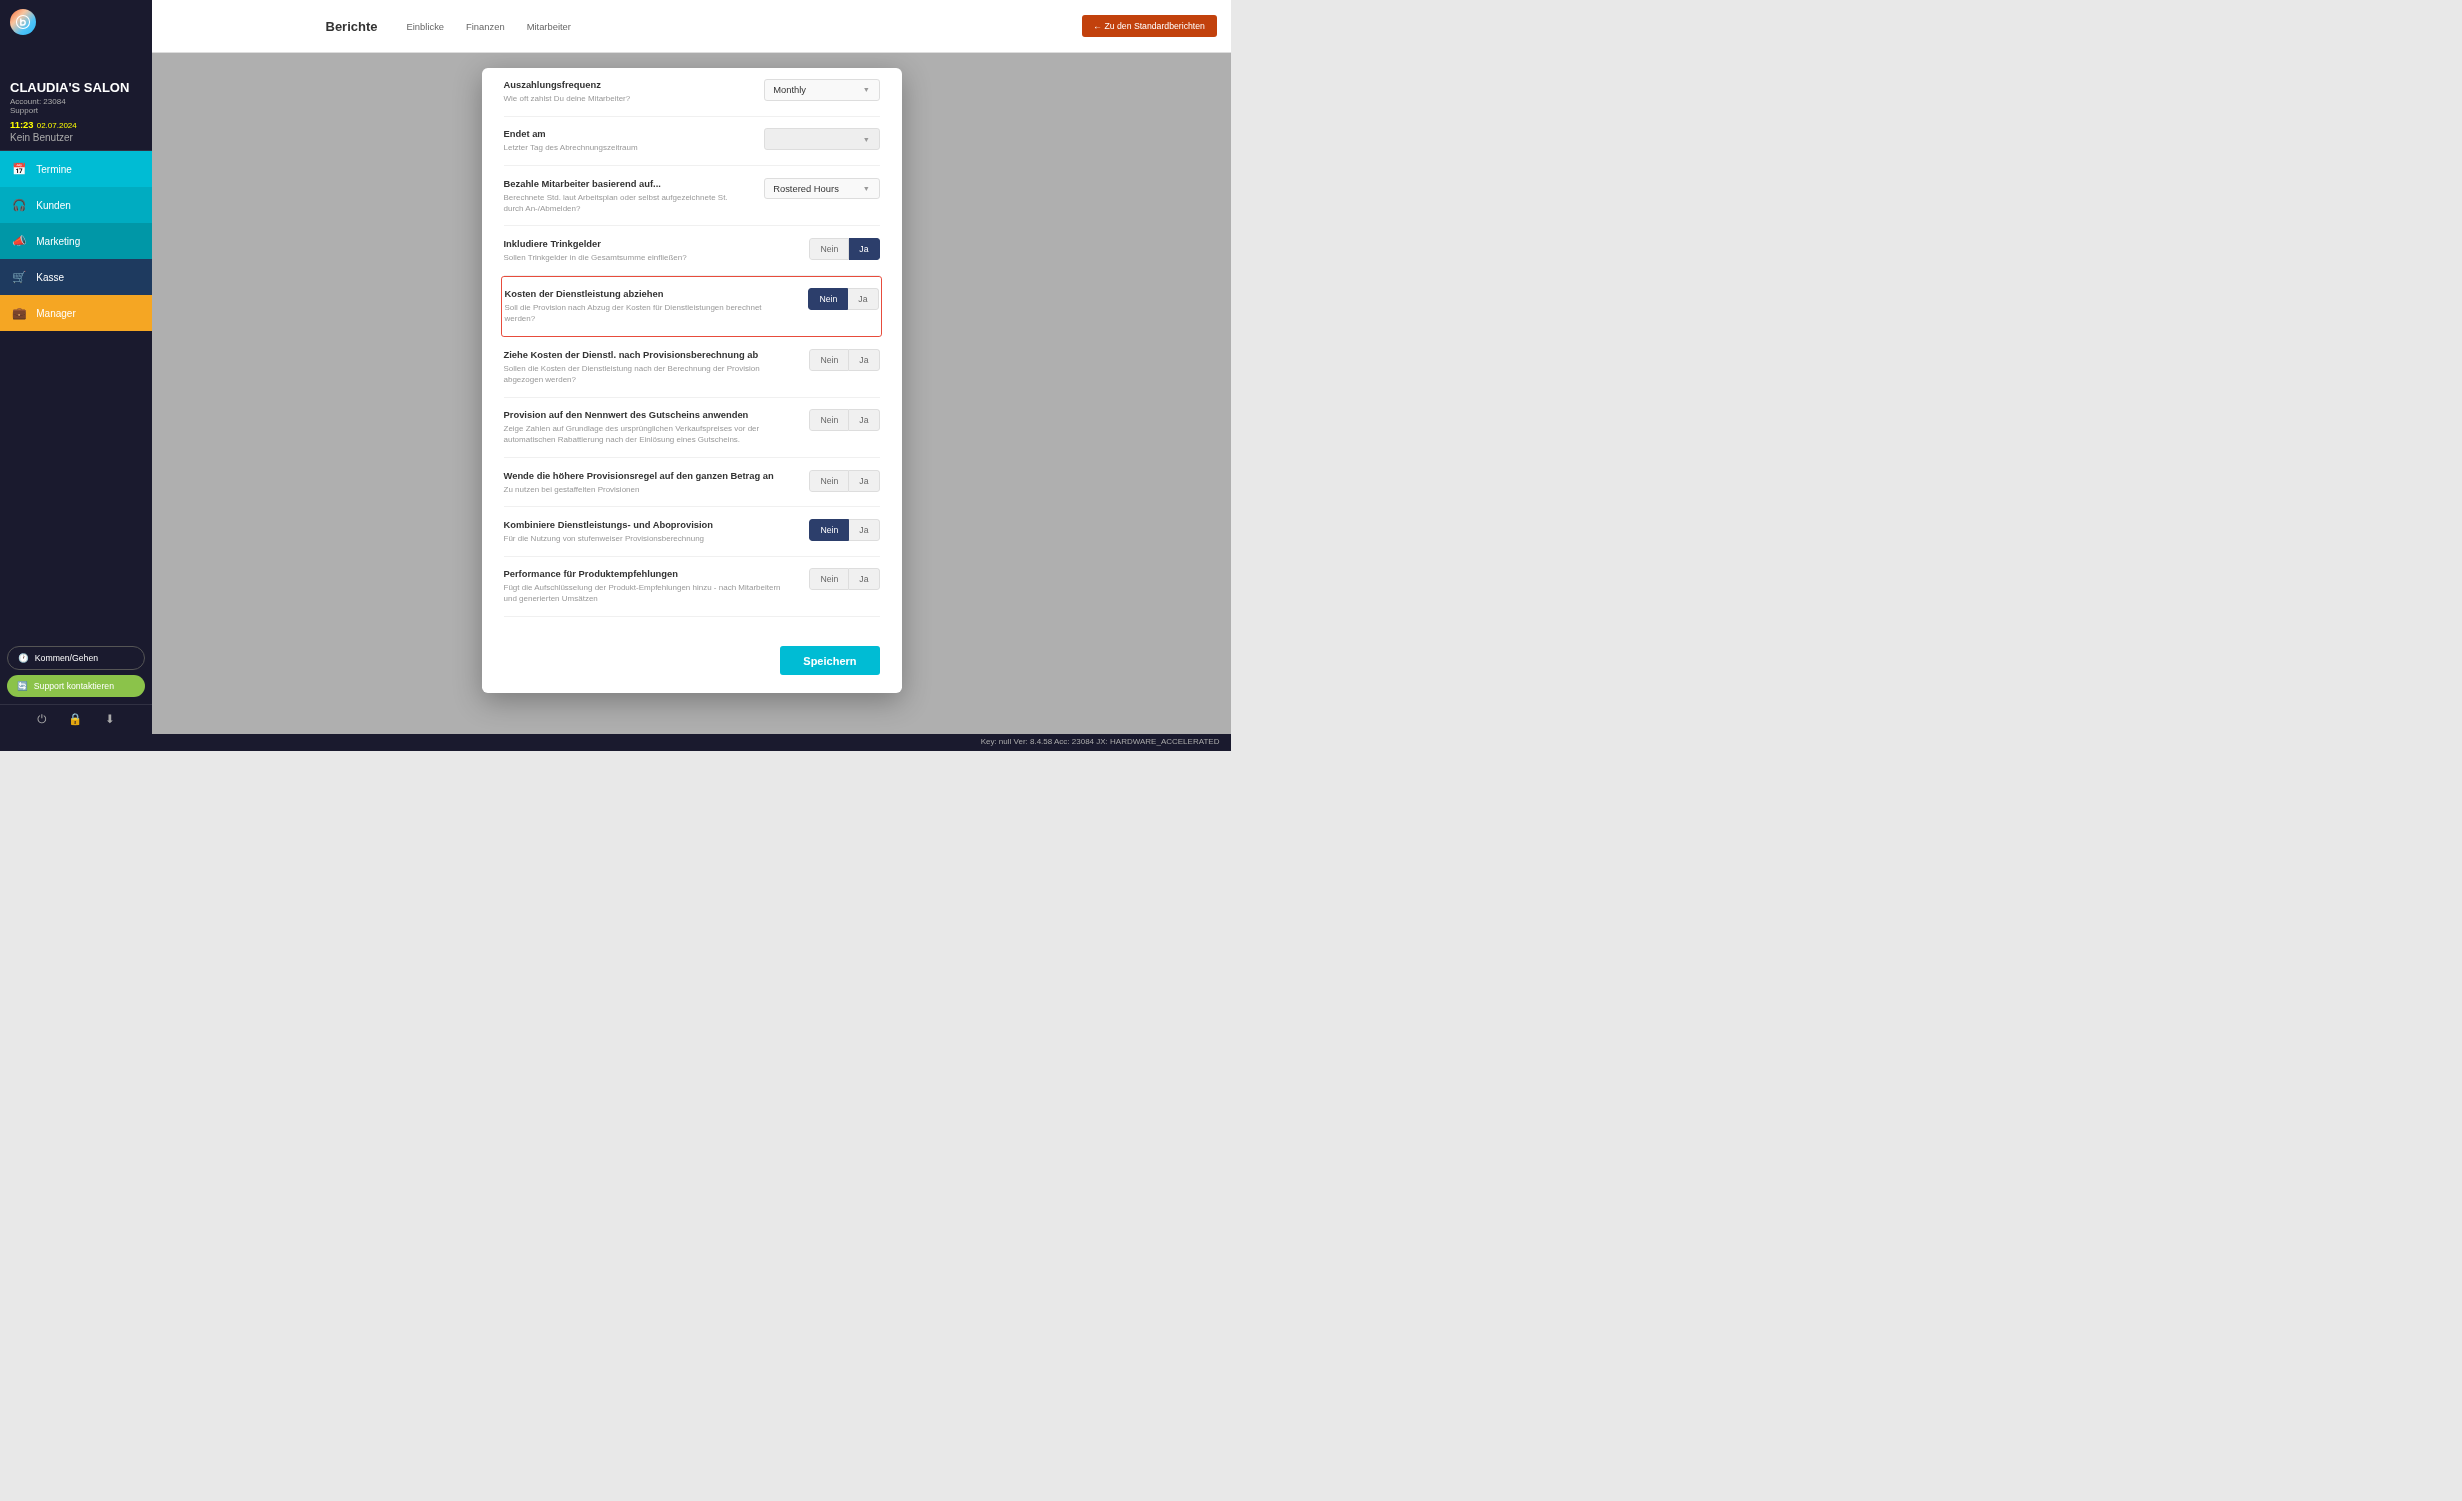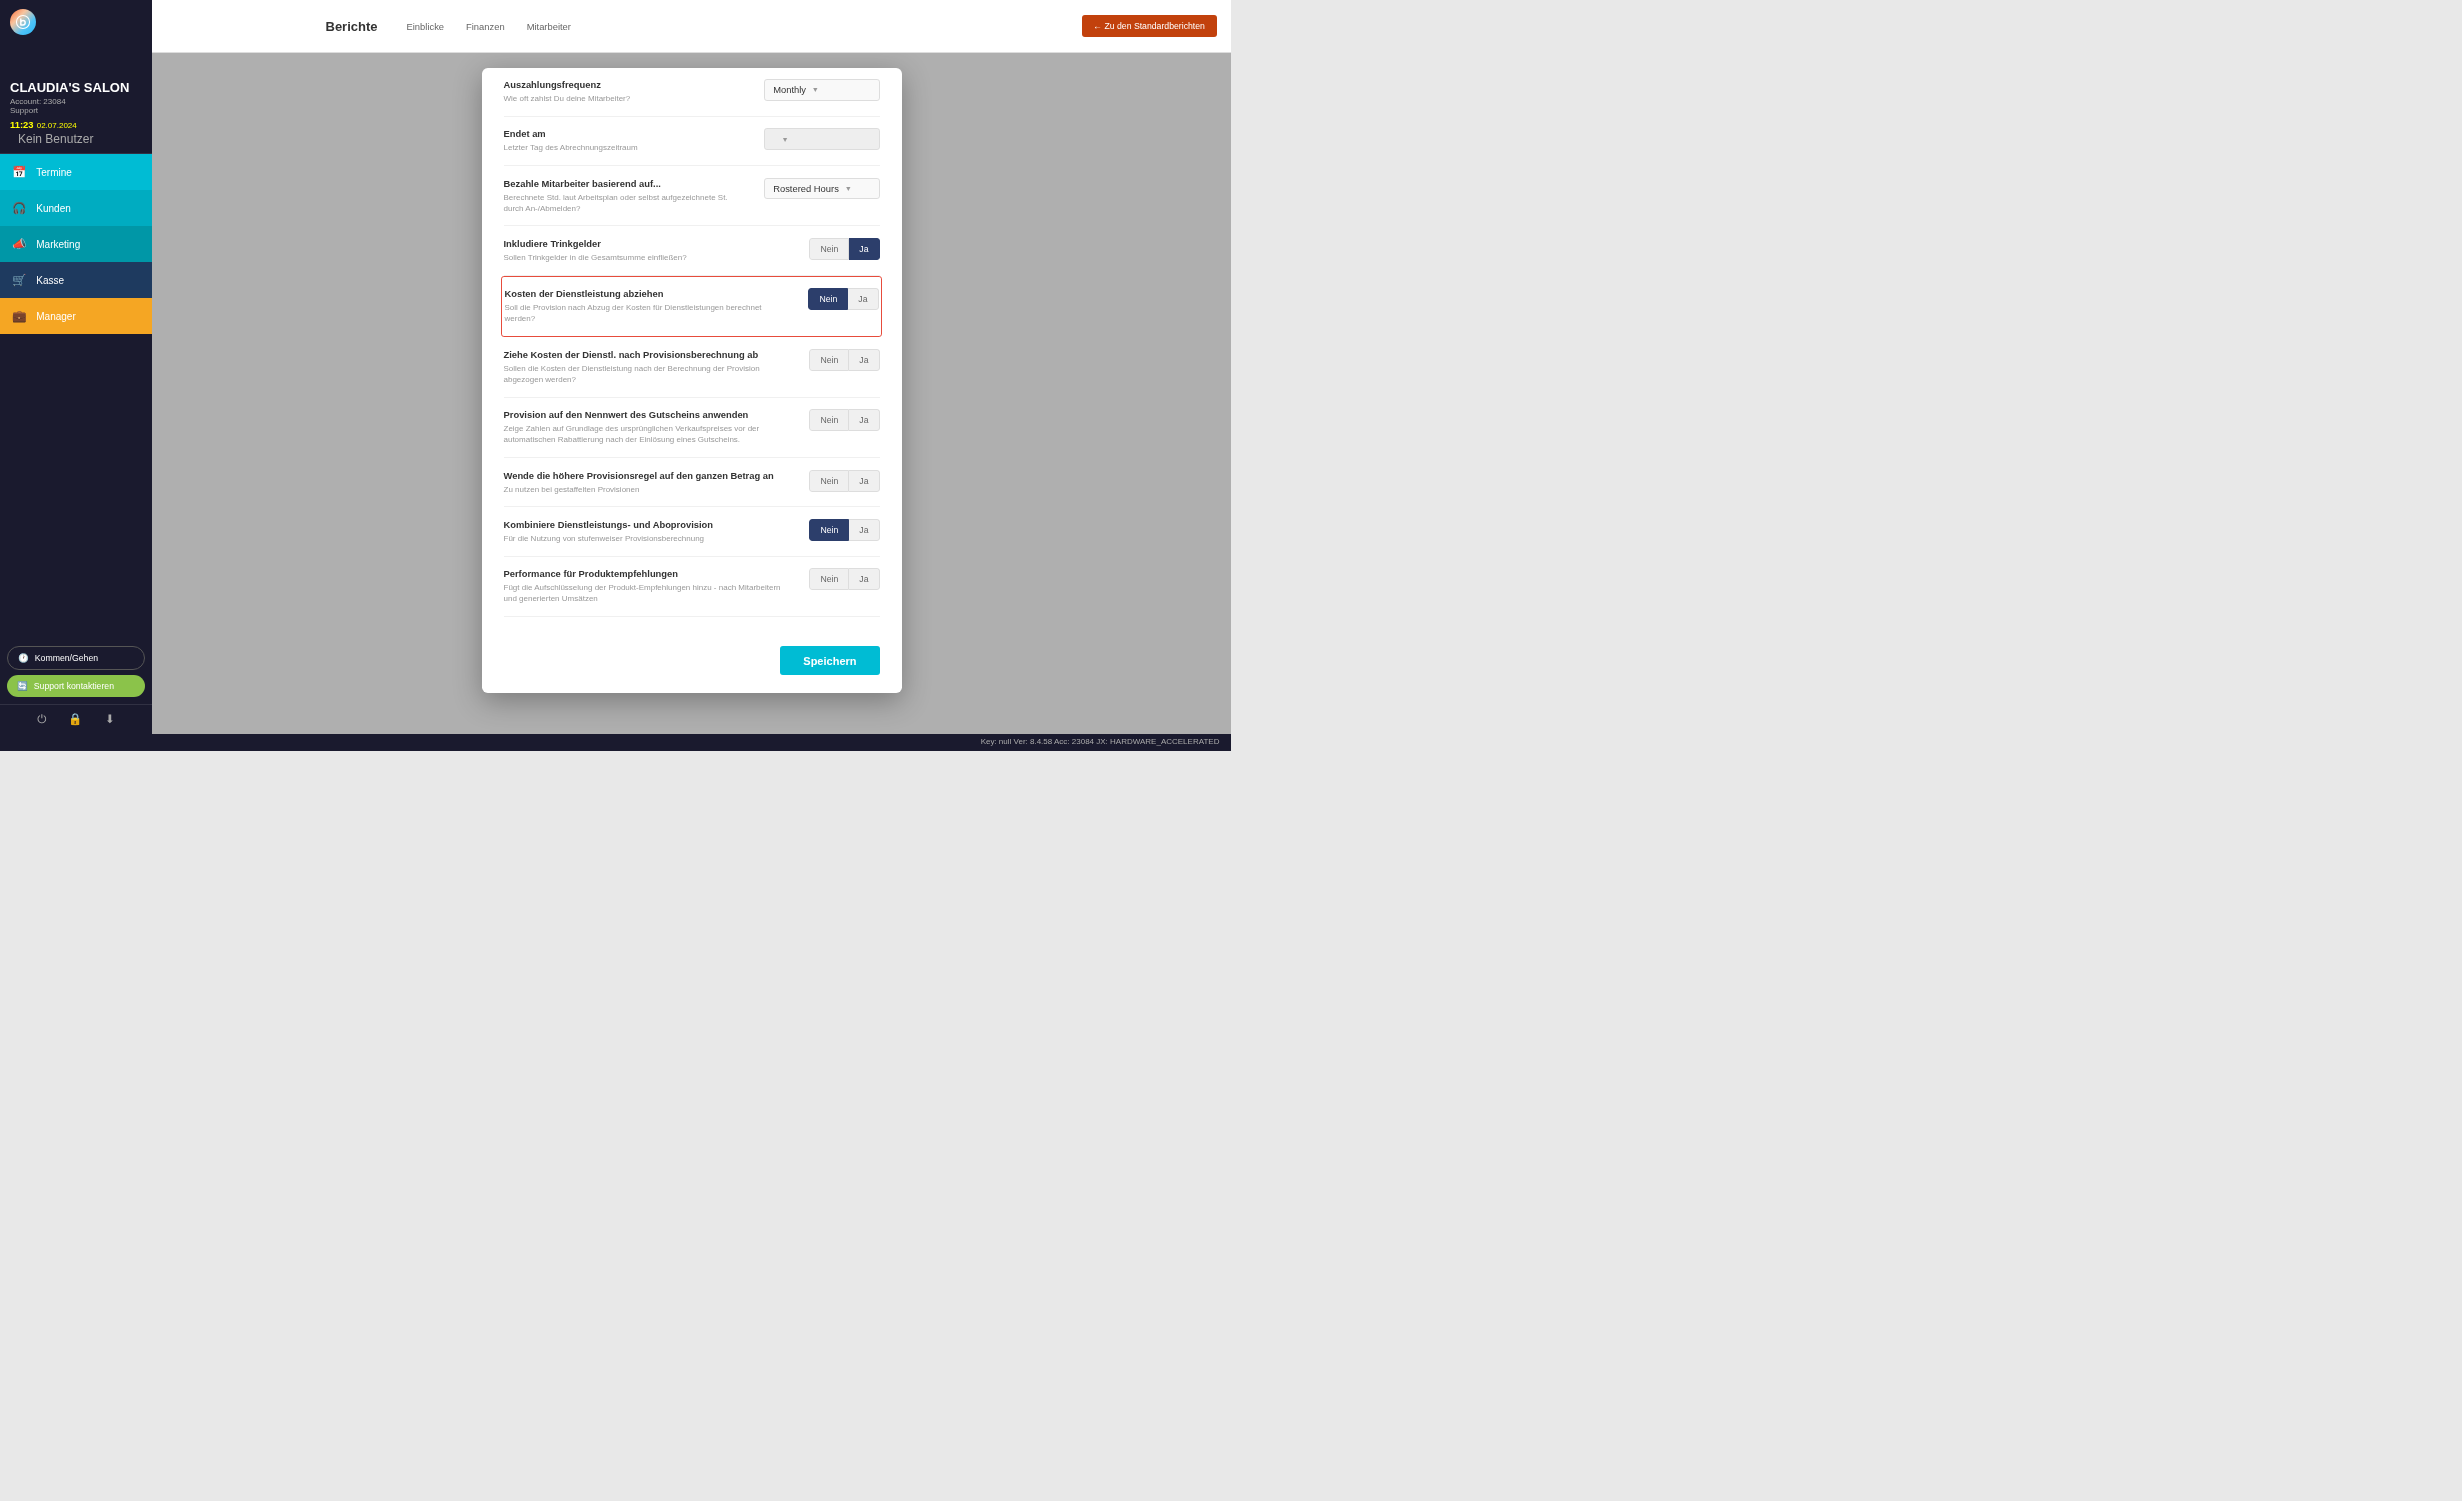--- a/index.html
+++ b/index.html
@@ -16,21 +16,21 @@
     
     .sidebar { width: 152px; background: #1a1a2e; display: flex; flex-direction: column; flex-shrink: 0; }
     .sidebar-logo { display: flex; align-items: center; padding: 8.7px 10px; background: #1a1a2e; }
     .logo-circle { width: 26px; height: 26px; border-radius: 50%; background: linear-gradient(135deg, #ff6b35, #f7c59f, #4fc3f7, #29b6f6); display: flex; align-items: center; justify-content: center; font-weight: bold; color: white; font-size: 10px; }
     .sidebar-account { padding: 5.8px 10px 7.2px; border-bottom: 0.7px solid rgba(255,255,255,0.1); }
     .salon-name { color: #fff; font-size: 13px; font-weight: 700; margin-top: 31px; }
     .account-info { color: #aaa; font-size: 8px; margin-top: 1.4px; }
     .support-text { color: #aaa; font-size: 8px; }
     .time-display { color: #ff0; font-size: 9.4px; font-weight: 700; margin-top: 2.9px; }
     .date-display { color: #ff0; font-size: 8px; }
-    .no-user { color: #aaa; font-size: 12px; margin-top: 1.4px; margin-left: 8px; }
+    .no-user { color: #aaa; font-size: 10px; margin-top: 1.4px; }
     
     .sidebar-nav { flex: 1; }
     .sidebar-item { display: flex; align-items: center; gap: 8.7px; padding: 10px 11.6px; cursor: pointer; color: #fff; font-size: 10px; }
     .sidebar-item.active { background: #f5a623; color: #fff; }
     .sidebar-item.cyan { background: #00bcd4; }
     .sidebar-item.cyan2 { background: #00acc1; }
     .sidebar-item.cyan3 { background: #0097a7; }
     .sidebar-item-icon { width: 16px; height: 16px; display: flex; align-items: center; justify-content: center; font-size: 11.6px; }
     .sidebar-item-label { font-size: 10px; font-weight: 500; }
     
@@ -56,21 +56,21 @@
     .modal-body { padding: 0 22px 17.4px; }
     
     .setting-row { display: flex; align-items: flex-start; justify-content: space-between; padding: 11.6px 0; border-bottom: 0.7px solid #f0f0f0; gap: 14.5px; }
     .setting-row.highlighted { border: 1.4px solid #e74c3c; border-radius: 2.9px; margin: 0 -2.9px; padding: 11.6px 2.9px; }
     .setting-info { flex: 1; }
     .setting-label { font-size: 9.4px; font-weight: 600; color: #333; }
     .setting-desc { font-size: 8px; color: #999; margin-top: 2.9px; line-height: 1.4; }
     .setting-control { flex-shrink: 0; display: flex; align-items: center; }
     
     
-    .dropdown { display: flex; align-items: center; border: 0.7px solid #ddd; border-radius: 2.9px; padding: 4.3px 8.7px; background: #f9f9f9; min-width: 116px; justify-content: flex-start; cursor: pointer; font-size: 9.4px; color: #333; }
+    .dropdown { display: flex; align-items: center; border: 0.7px solid #ddd; border-radius: 2.9px; padding: 4.3px 8.7px; background: #f9f9f9; min-width: 116px; justify-content: space-between; cursor: pointer; font-size: 9.4px; color: #333; }
     .dropdown-arrow { color: #999; font-size: 7.2px; margin-left: 5.8px; }
     
     
     .toggle-group { display: flex; border-radius: 2.9px; overflow: hidden; }
     .toggle-btn { padding: 5px 10px; font-size: 8.7px; font-weight: 500; cursor: pointer; border: 0.7px solid #ddd; background: #f0f0f0; color: #666; }
     .toggle-btn.active { background: #2c3e6b; color: #fff; border-color: #2c3e6b; }
     .toggle-btn:first-child { border-radius: 2.9px 0 0 2.9px; }
     .toggle-btn:last-child { border-radius: 0 2.9px 2.9px 0; border-left: none; }
     
     

